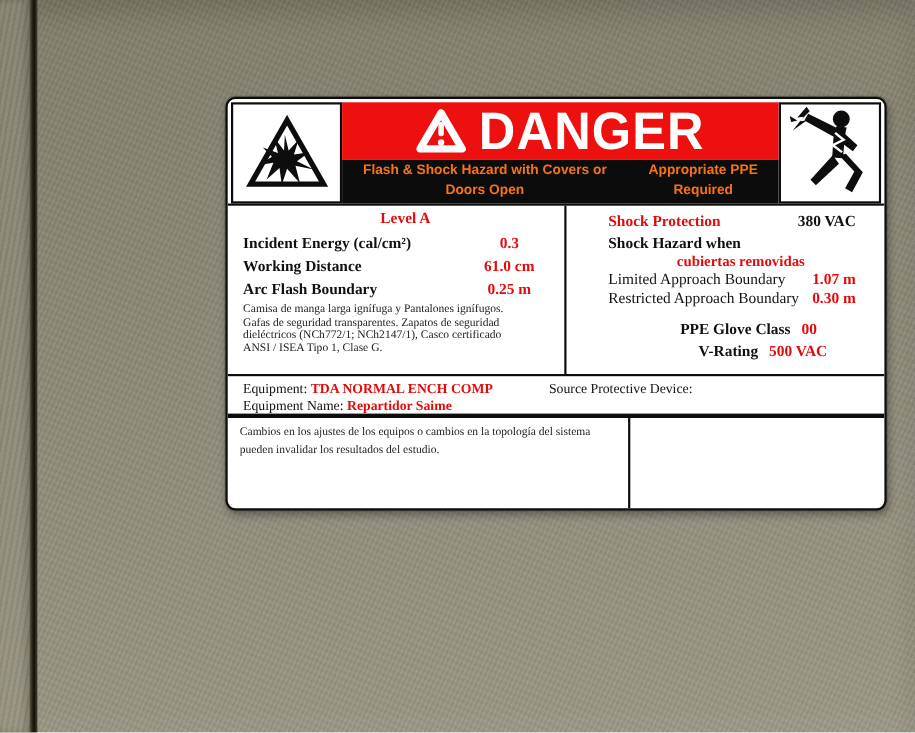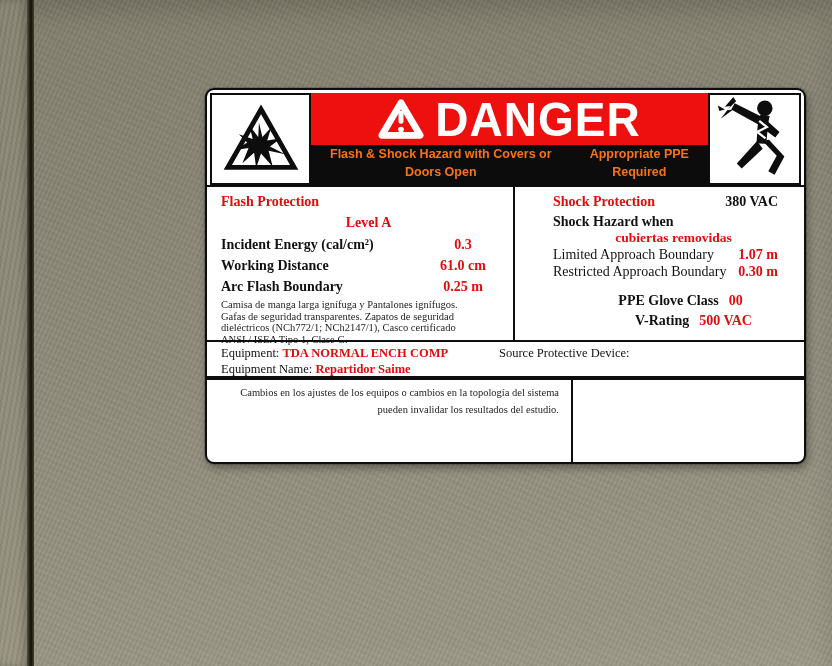--- a/index.html
+++ b/index.html
@@ -72,21 +72,21 @@
   .contract{height:19px;border-bottom:2px solid #0d0d0d;position:relative;font-size:9px;color:#222;box-sizing:content-box;}
   .contract-left{position:absolute;left:13px;top:5px;}
   .contract-center{position:absolute;left:247px;top:4px;font-size:9px;}
   .contract-center .val{font-size:10px;font-weight:bold;color:#111;margin-left:5px;}
   .contract-right{position:absolute;left:496px;top:4px;font-size:9px;}
   .contract-right .val{font-size:10px;font-weight:bold;color:#111;margin-left:5px;}
 
   
   .bottom{flex:1;display:flex;}
   .bottom-left{width:366px;border-right:2px solid #0d0d0d;box-sizing:border-box;padding:5px 12px 0 11px;
-    font-size:10.5px;line-height:16.5px;color:#1c1c1c;text-align:right;}
+    font-size:10.5px;line-height:16.5px;color:#1c1c1c;}
   .bottom-right{flex:1;}
 </style>
 </head>
 <body>
 
 <div class="scene">
   <div class="panel-strip"></div>
   <div class="panel-seam"></div>
 
   <div class="label">
@@ -125,21 +125,20 @@
             <polygon points="2,12 12,18 4,20"></polygon>
           </g>
           <path d="M61 34 L72 43 L58 50 L70 59" stroke="#ffffff" stroke-width="3.2" fill="none"></path>
         </svg>
       </div>
     </div>
 
     <div class="body">
 
       <div class="flash-cell">
-        <div class="sec-title red">Flash Protection</div>
         <div class="level-row red">Level A</div>
 
         <div class="kv-row">
           <span>Incident Energy (cal/cm²)</span>
           <span class="val red">0.3</span>
         </div>
         <div class="kv-row">
           <span>Working Distance</span>
           <span class="val red">61.0  cm</span>
         </div>

